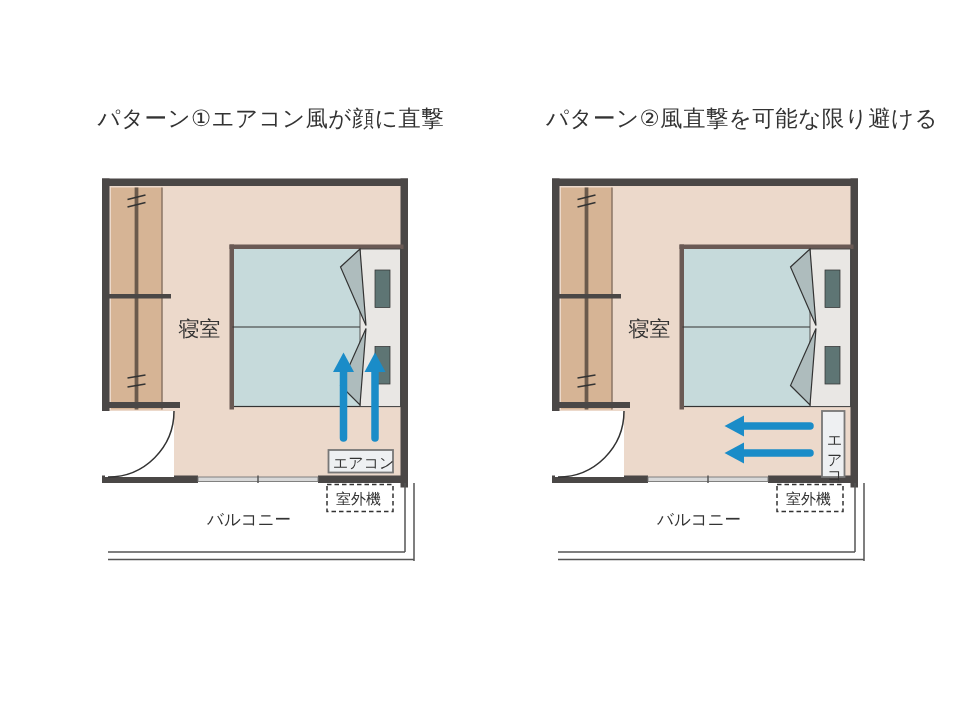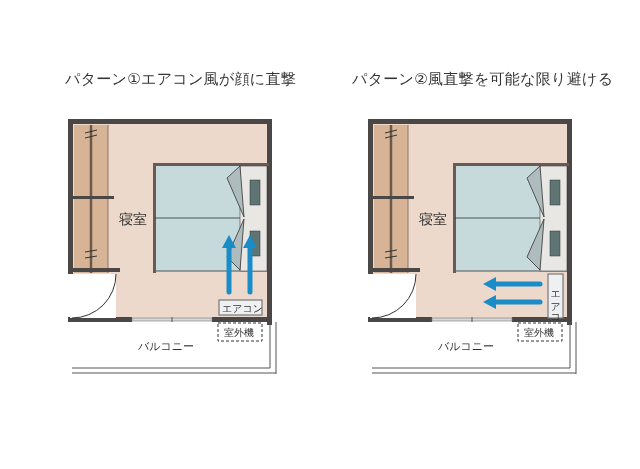--- a/index.html
+++ b/index.html
@@ -1,19 +1,19 @@
 <!DOCTYPE html>
 <html><head>
 <meta charset="utf-8">
 <style>
   html,body{margin:0;padding:0;background:#ffffff;}
   body{width:640px;height:469px;position:relative;overflow:hidden;font-family:"DejaVu Sans","Liberation Sans",sans-serif;}
   .title{position:absolute;top:70px;font-size:15px;color:#333333;white-space:nowrap;letter-spacing:0.3px;}
   #title1{left:65px;}
-  #title2{left:352px;}
+  #title2{left:364px;}
   svg{position:absolute;top:0;left:0;}
   .lbl{font-family:"DejaVu Sans","Liberation Sans",sans-serif;fill:#333333;}
 </style>
 </head>
 <body>
 
 <div id="title1" class="title">パターン①エアコン風が顔に直撃</div>
 <div id="title2" class="title">パターン②風直撃を可能な限り避ける</div>
 
 <svg width="640" height="469" viewBox="0 0 640 469">

